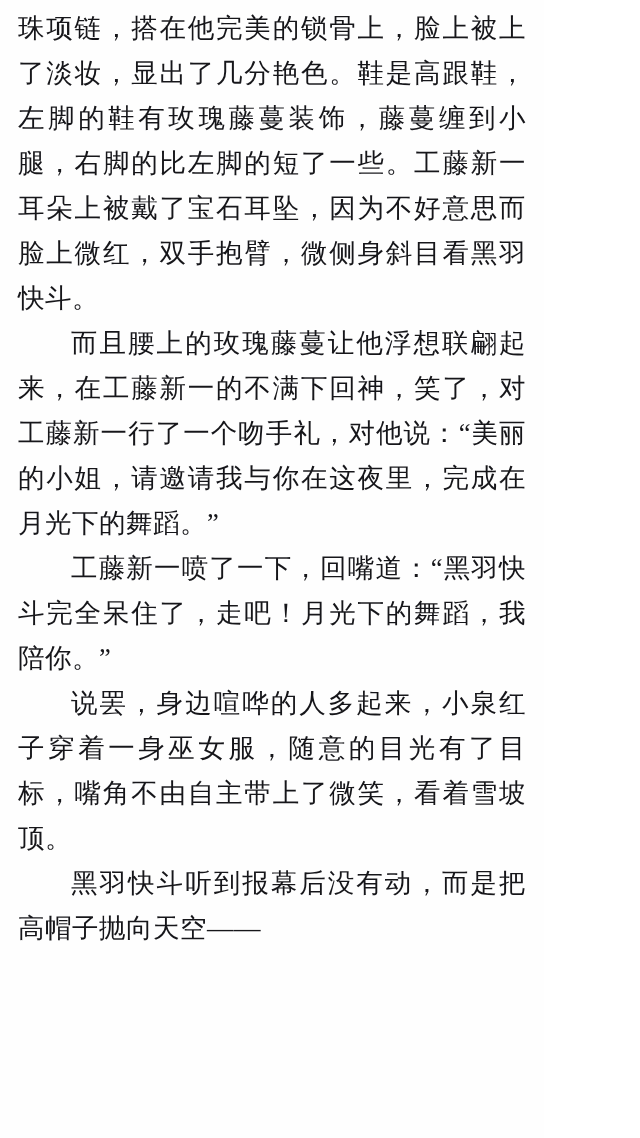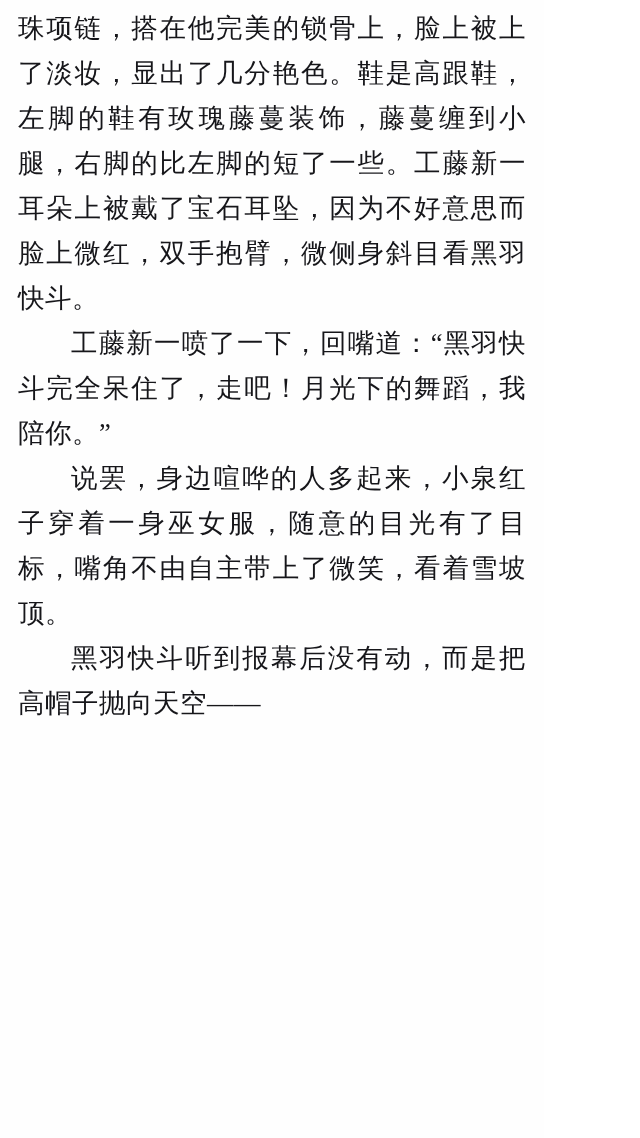--- a/index.html
+++ b/index.html
@@ -38,18 +38,19 @@
   .para.first {
     text-indent: 0;
   }
 </style>
 </head>
 <body>
 
 <div class="page">
   <div class="body-text">
     <p class="para first">珠项链，搭在他完美的锁骨上，脸上被上了淡妆，显出了几分艳色。鞋是高跟鞋，左脚的鞋有玫瑰藤蔓装饰，藤蔓缠到小腿，右脚的比左脚的短了一些。工藤新一耳朵上被戴了宝石耳坠，因为不好意思而脸上微红，双手抱臂，微侧身斜目看黑羽快斗。</p>
+    <p class="para">而且腰上的玫瑰藤蔓让他浮想联翩起来，在工藤新一的不满下回神，笑了，对工藤新一行了一个吻手礼，对他说：“美丽的小姐，请邀请我与你在这夜里，完成在月光下的舞蹈。”</p>
     <p class="para">工藤新一喷了一下，回嘴道：“黑羽快斗完全呆住了，走吧！月光下的舞蹈，我陪你。”</p>
     <p class="para">说罢，身边喧哗的人多起来，小泉红子穿着一身巫女服，随意的目光有了目标，嘴角不由自主带上了微笑，看着雪坡顶。</p>
     <p class="para">黑羽快斗听到报幕后没有动，而是把高帽子抛向天空——</p>
 
   </div>
 </div>
 
 </body></html>

